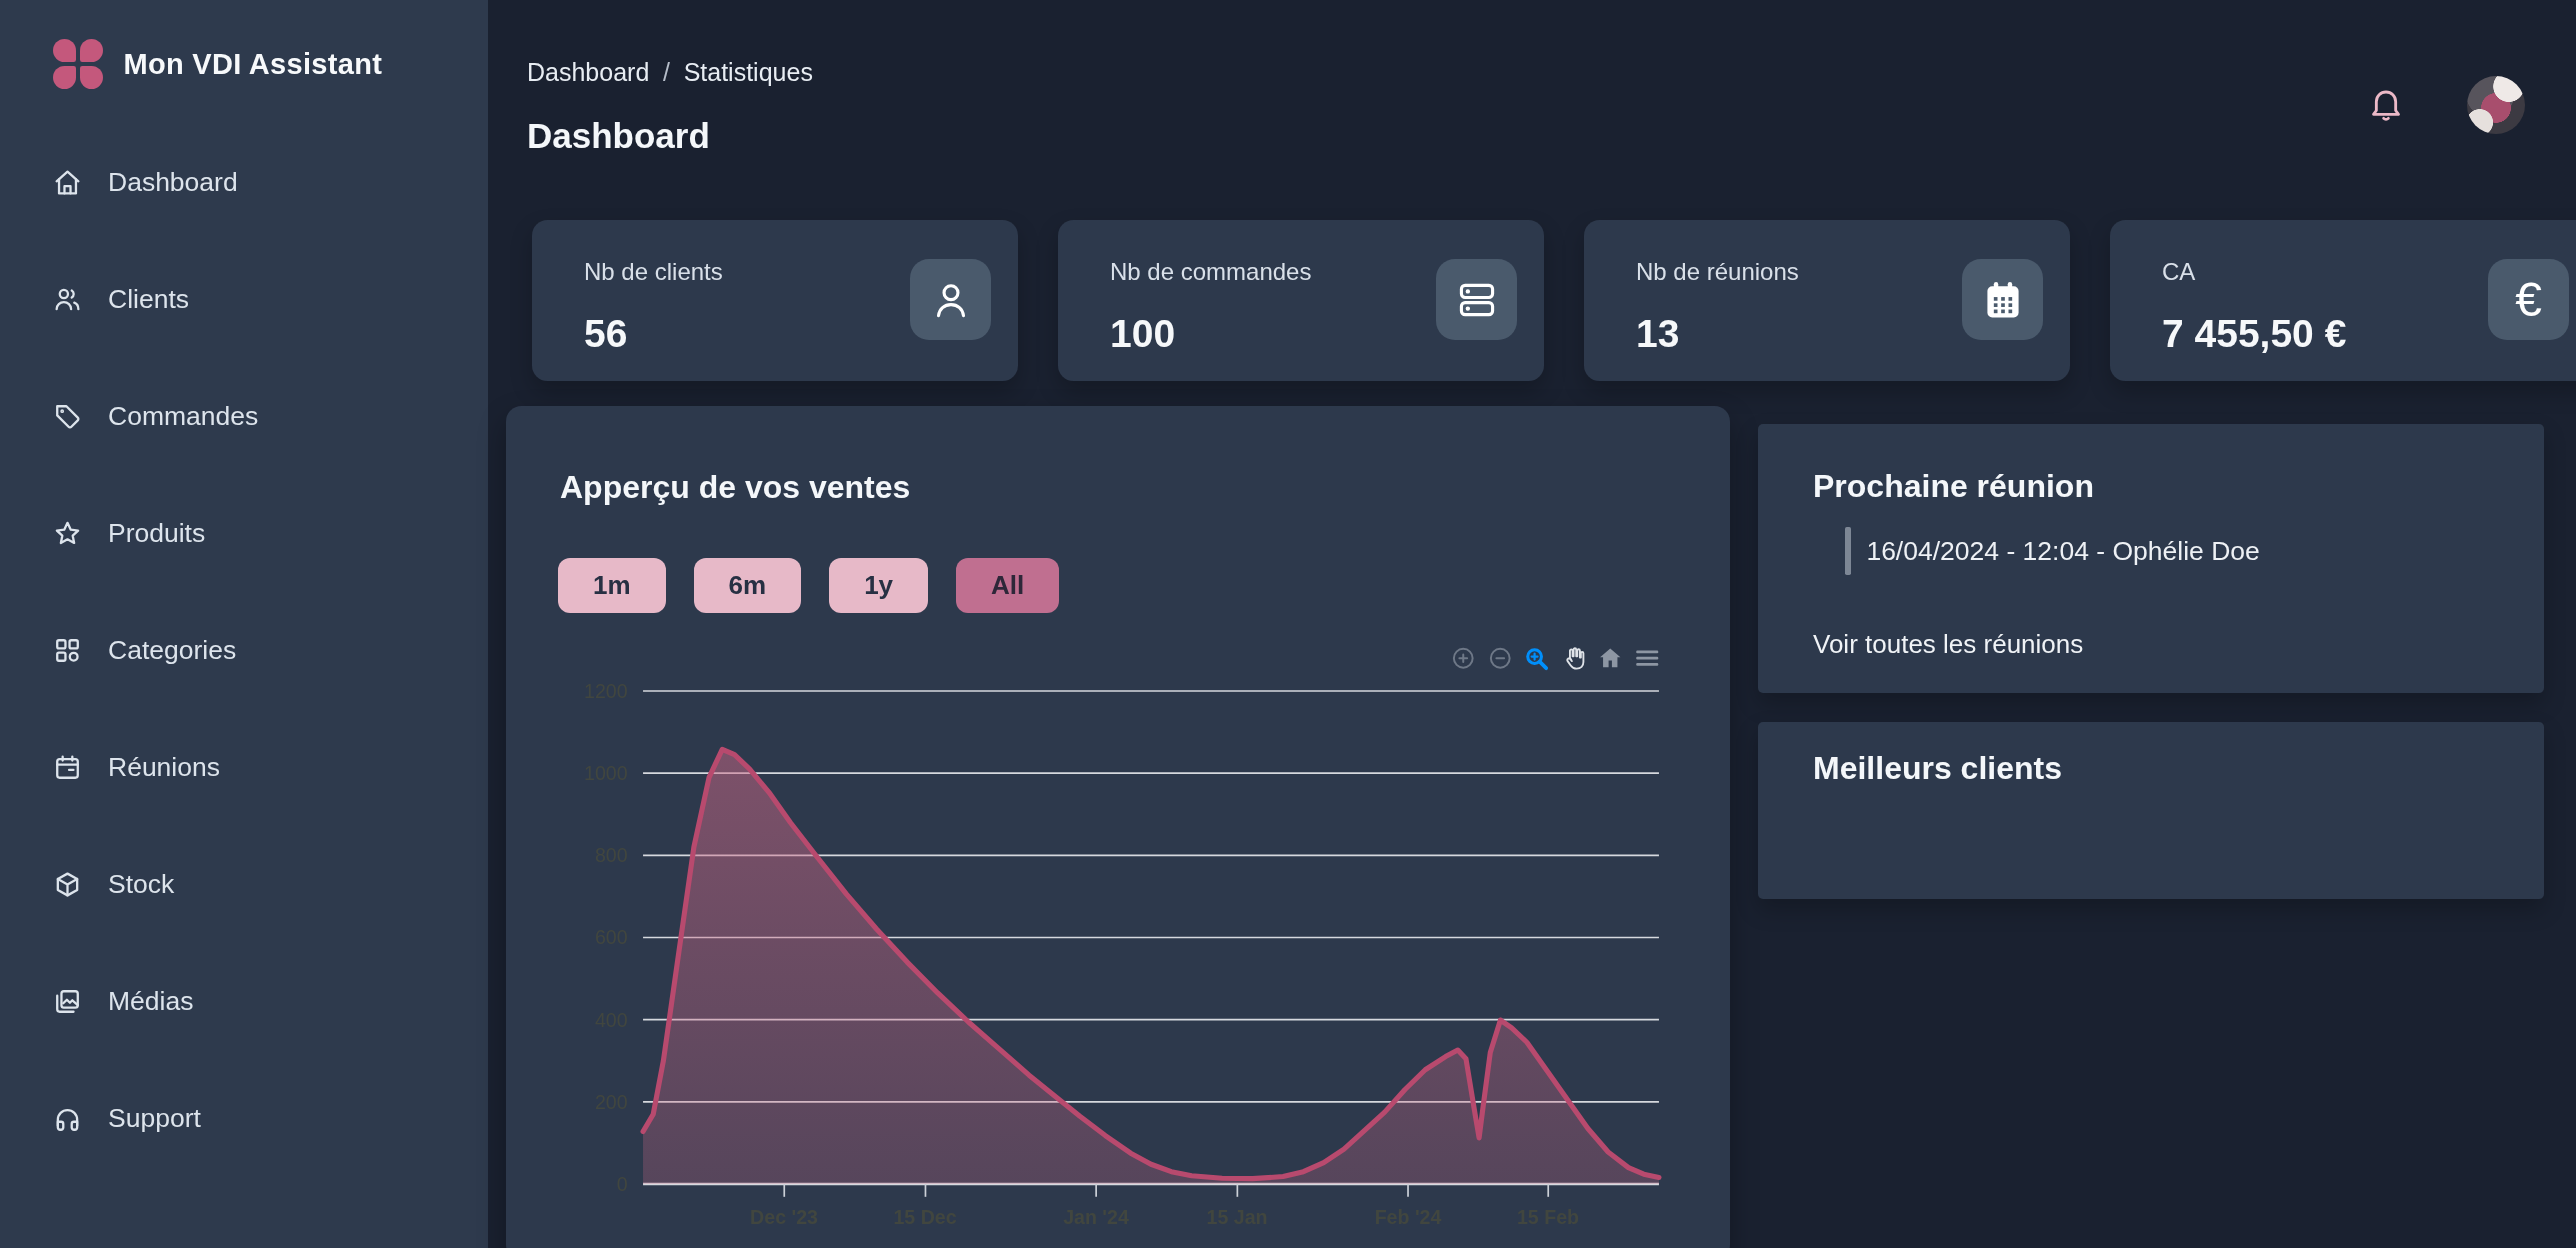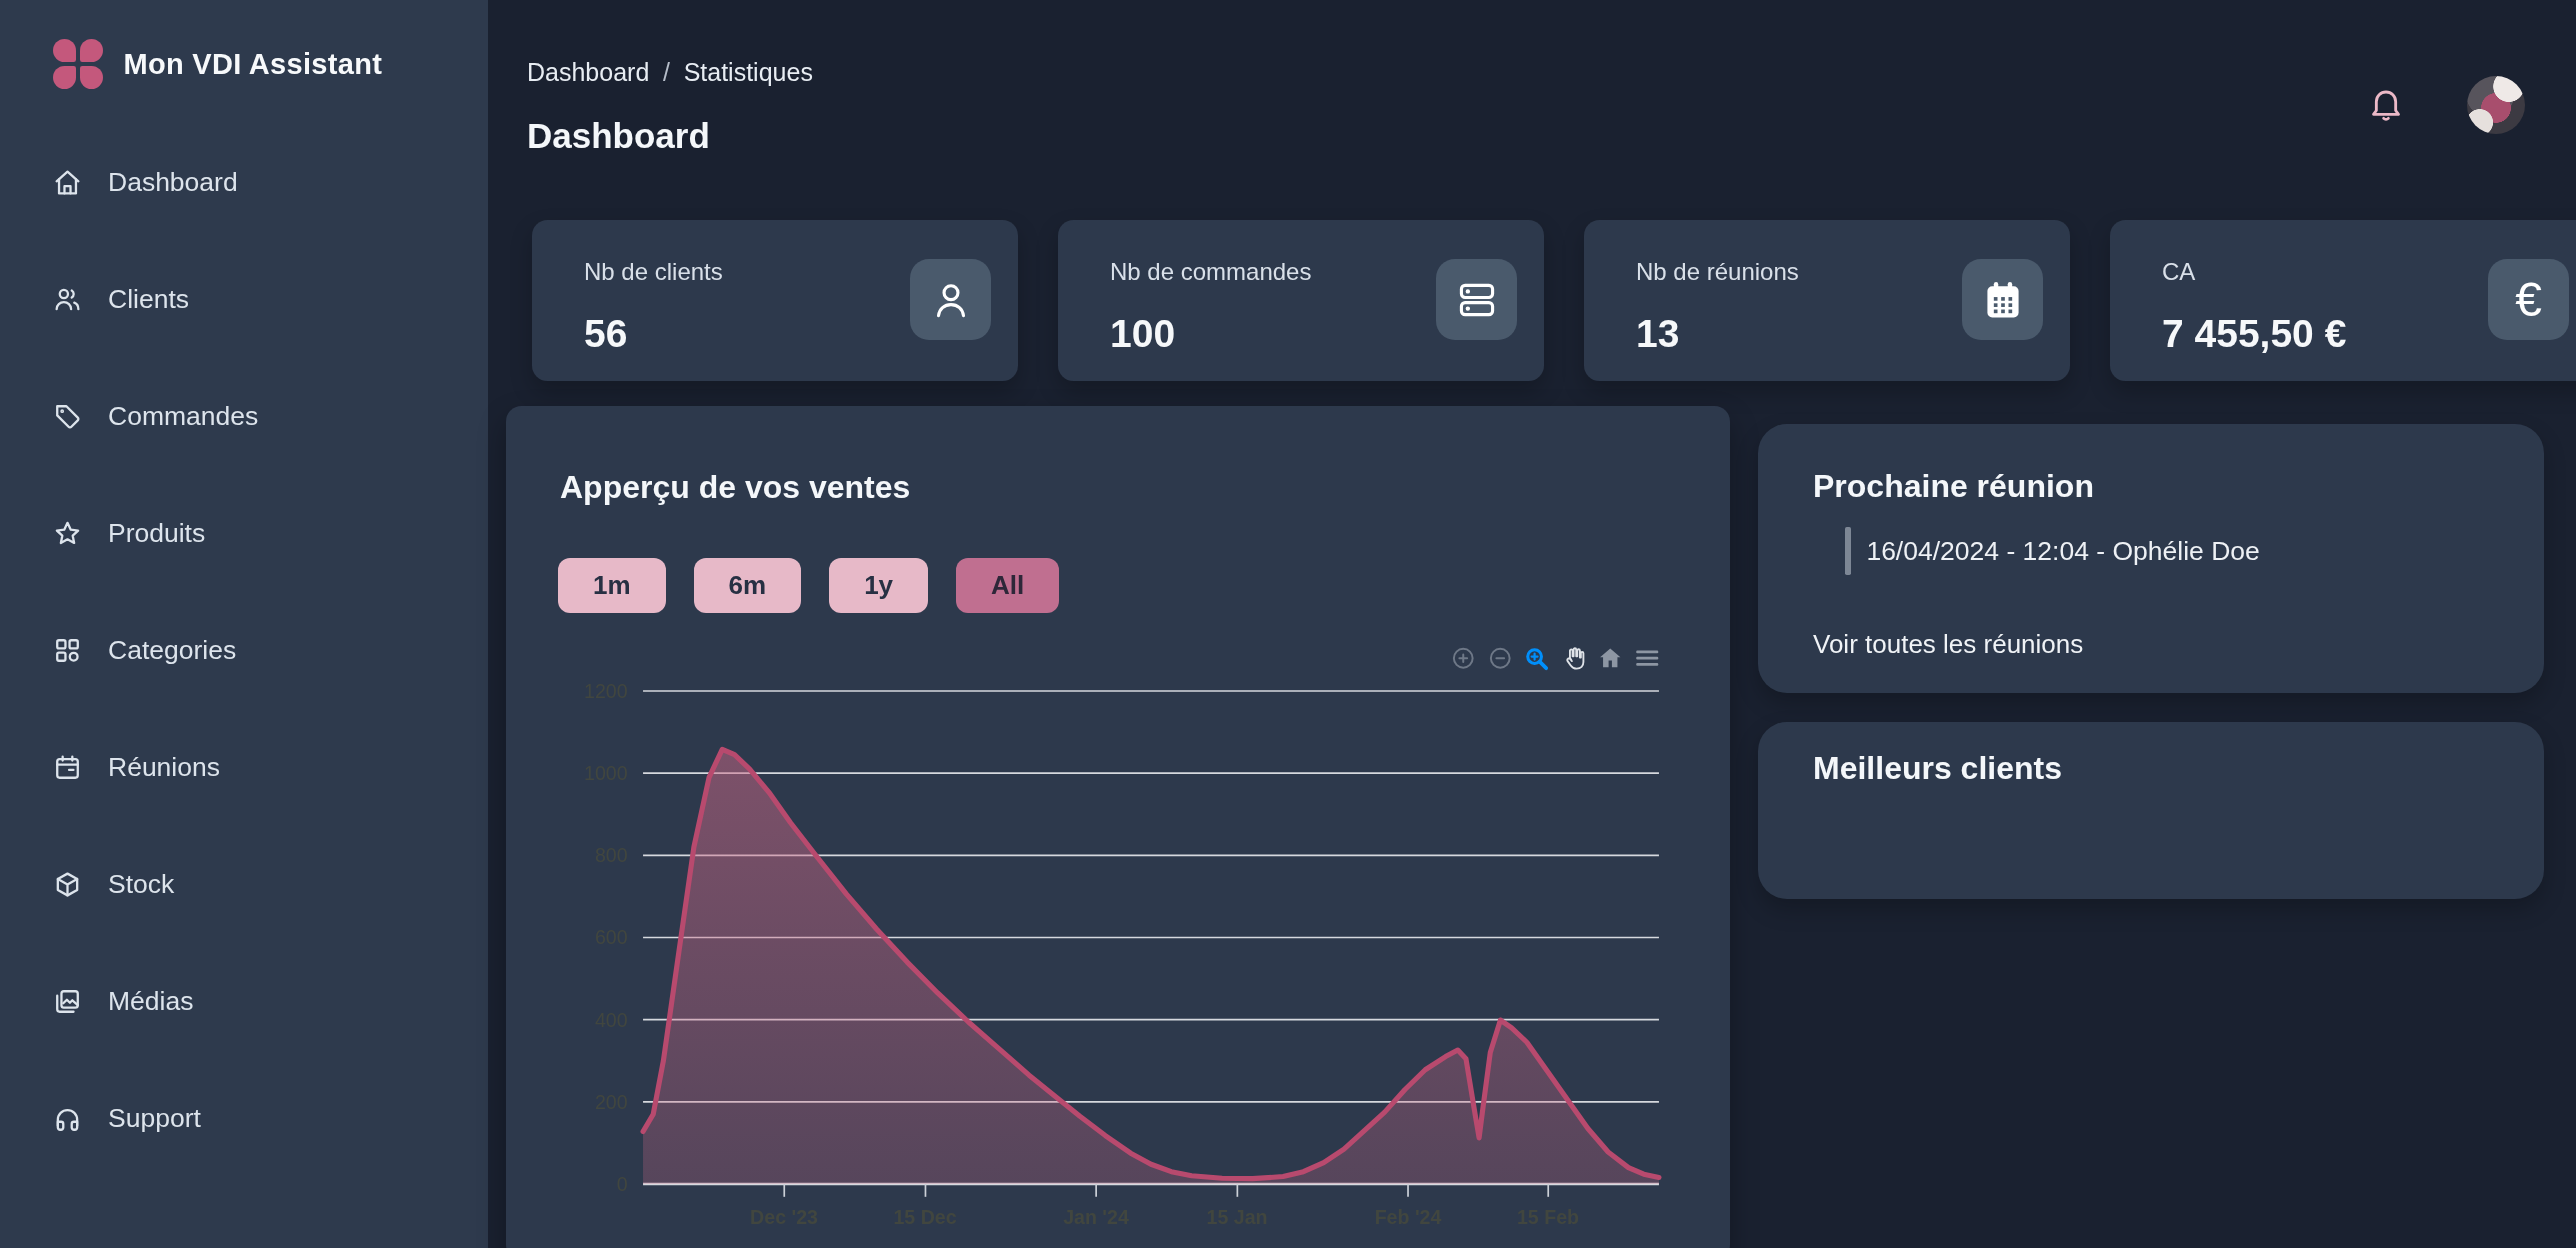--- a/index.html
+++ b/index.html
@@ -63,21 +63,21 @@
   .filter-btn.active { background:#c06f90; color:#2e2739; }
   .toolbar { position:absolute; right:70px; top:239px; display:flex; gap:10.2px; align-items:center; }
   .tb-icon { width:26.5px; height:26.5px; cursor:pointer; }
   .plot { position:absolute; left:137px; top:285px; width:1016px; height:493px; cursor:crosshair; }
   .ytick { position:absolute; right:100%; margin-right:15.4px; transform:translateY(-50%);
            font-size:19.6px; color:#41463f; white-space:nowrap; }
   .xtick-label { position:absolute; top:100%; margin-top:22px; transform:translateX(-50%);
                  font-size:19.6px; font-weight:600; color:#41463f; white-space:nowrap; }
 
   
-  .side-card { position:absolute; left:1758px; width:786px; background:#2d394c; border-radius:29px;
+  .side-card { position:absolute; left:1758px; width:786px; background:#2d394c; border-radius:5px;
                box-shadow:0 10.2px 22px rgba(0,0,0,.22); }
   .side-card.meeting { top:424px; height:269px; padding:43px 55px 0; }
   .side-card.clients { top:722px; height:177px; padding:27px 55px 0; }
   .side-title { font-size:32px; font-weight:700; color:#f4f7fa; line-height:38px; }
   .meeting-row { margin-top:22px; display:flex; align-items:center; gap:15.4px;padding-left:32px; }
   .meeting-bar { width:6px; height:48px; background:#7d8795; border-radius:1.7px; flex:none; }
   .meeting-text { font-size:26.5px; color:#eef1f5; }
   .meeting-link { margin-top:54px; font-size:26px; color:#f0f3f6; cursor:pointer; display:inline-block; }
 </style>
 </head>

